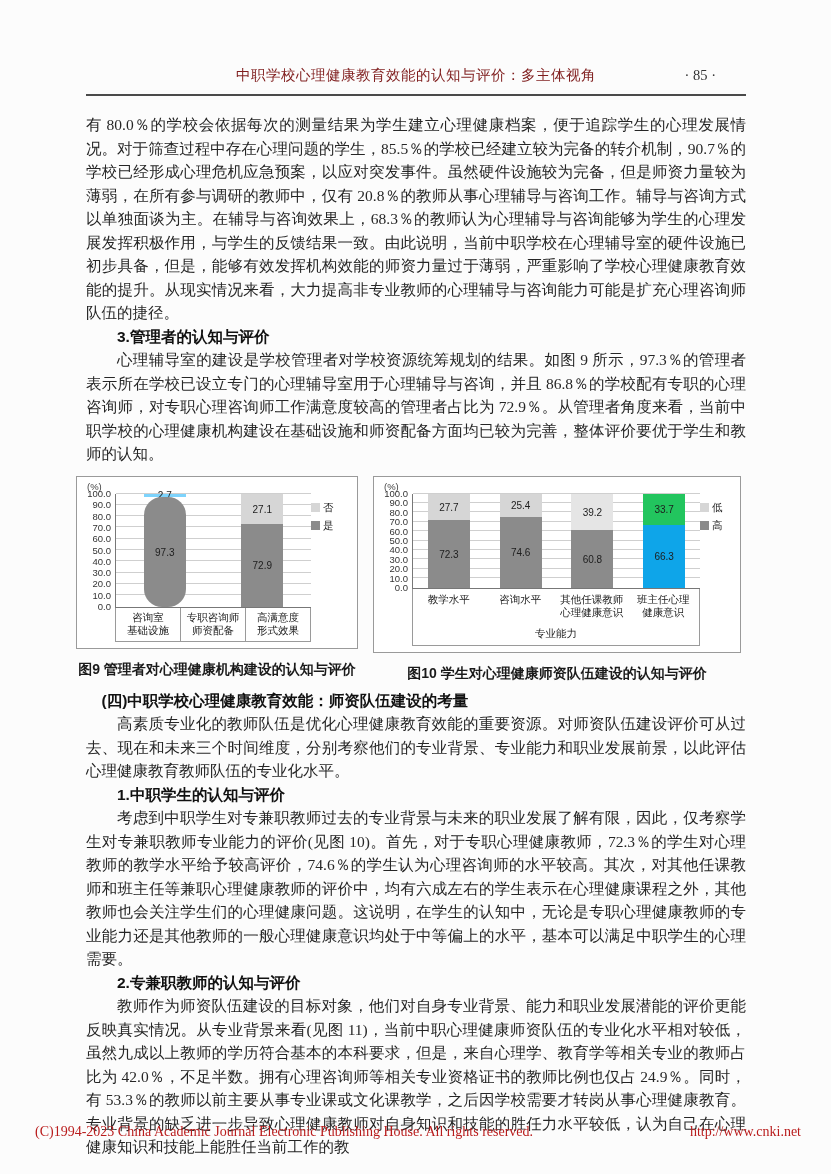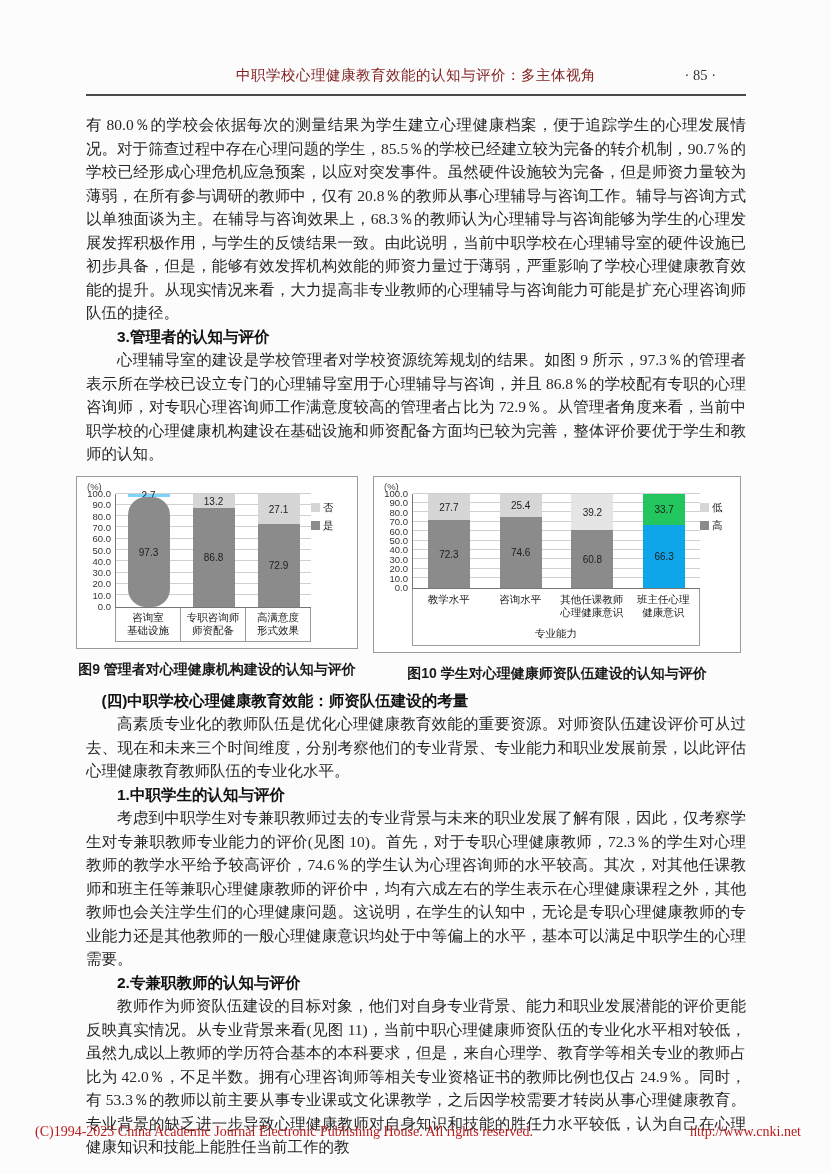--- a/index.html
+++ b/index.html
@@ -117,28 +117,20 @@
                   <div class="gridline" style="bottom: 100%;"></div>
                   <div class="bar-col">
                     <div class="seg" style="height: 2.7%; background: #7dd3fc;">
                       <div class="seg-label">2.7</div>
                     </div>
                     <div class="seg" style="height: 97.3%; background: rgb(139, 139, 139); border-radius: 18px;">
                       <div class="seg-label">97.3</div>
                     </div>
                   </div>
                   <div class="bar-col">
-                    <div class="seg" style="height: 13.2%; background: rgb(214, 214, 214);">
-                      <div class="seg-label">13.2</div>
-                    </div>
-                    <div class="seg" style="height: 86.8%; background: rgb(139, 139, 139);">
-                      <div class="seg-label">86.8</div>
-                    </div>
-                  </div>
-                  <div class="bar-col">
                     <div class="seg" style="height: 27.1%; background: rgb(214, 214, 214);">
                       <div class="seg-label">27.1</div>
                     </div>
                     <div class="seg" style="height: 72.9%; background: rgb(139, 139, 139);">
                       <div class="seg-label">72.9</div>
                     </div>
                   </div>
                 </div>
               <div class="cats boxed">
                   <div class="cat-cell">

